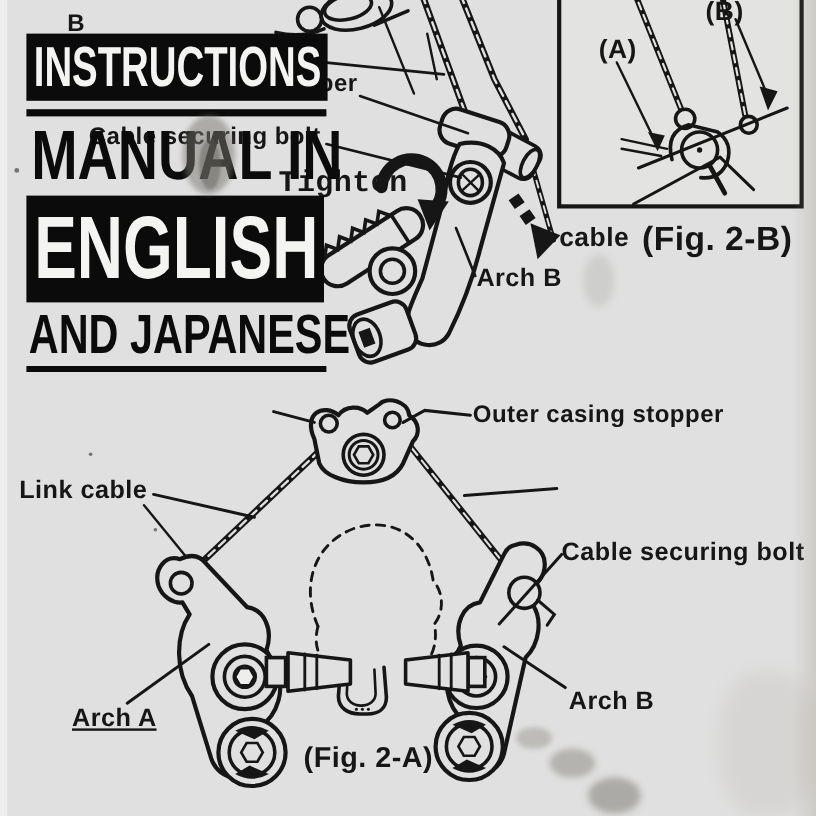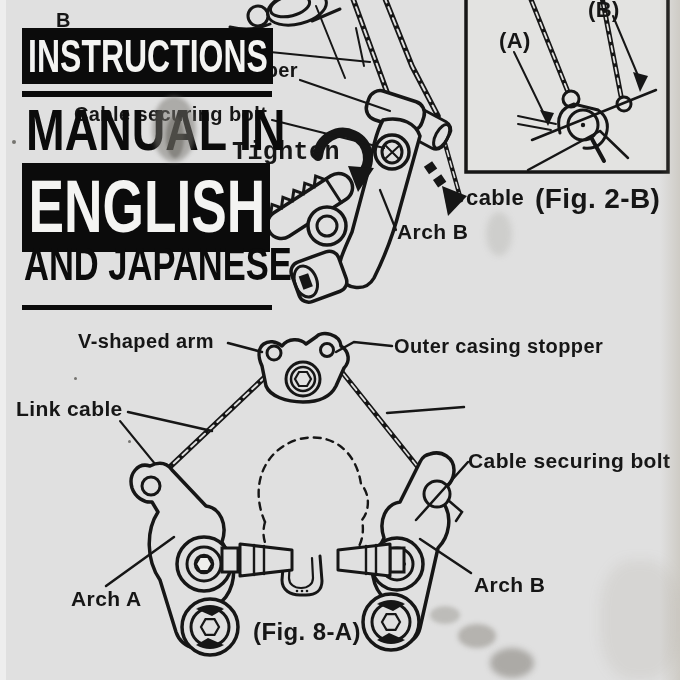--- a/index.html
+++ b/index.html
@@ -209,40 +209,39 @@
   <div class="lbl" style="left:56px;top:10px;font-size:20px;">B</div>
   <div class="lbl" style="right:382px;top:60px;font-size:20px;">Outer casing stopper</div>
   <div class="lbl" style="left:74px;top:104px;font-size:20px;">Cable securing bolt</div>
   <div class="lbl" style="left:232px;top:140px;font-size:25px;font-family:Liberation Mono, monospace;">Tighten</div>
   <div class="lbl" style="left:397px;top:221px;font-size:21px;">Arch B</div>
   <div class="lbl" style="left:466px;top:186px;font-size:22px;">cable</div>
   <div class="lbl" style="left:535px;top:184px;font-size:28px;">(Fig. 2-B)</div>
   <div class="lbl" style="left:499px;top:29px;font-size:22px;">(A)</div>
   <div class="lbl" style="left:588px;top:-2px;font-size:22px;">(B)</div>
 
-  <div class="lbl" style="left:78px;top:331px;font-size:20px;">V-shaped arm</div>
   <div class="lbl" style="left:394px;top:336px;font-size:20px;">Outer casing stopper</div>
   <div class="lbl" style="left:16px;top:398px;font-size:21px;text-align:center;">Link cable</div>
   <div class="lbl" style="left:468px;top:450px;font-size:21px;">Cable securing bolt</div>
-  <div class="lbl" style="left:71px;top:588px;font-size:21px;">Arch A</div>
+  <div class="lbl" style="left:60px;top:588px;font-size:21px;text-decoration:underline;">Arch A</div>
   <div class="lbl" style="left:474px;top:574px;font-size:21px;">Arch B</div>
-  <div class="lbl" style="left:253px;top:619px;font-size:24px;">(Fig. 8-A)</div>
+  <div class="lbl" style="left:253px;top:619px;font-size:24px;">(Fig. 2-A)</div>
 
   <div class="banner">
     <div class="blk" style="left:22px;top:28px;width:251px;height:56px;">
       <span class="cond" style="font-size:47px;line-height:56px;padding-left:9px;transform:scaleX(.68);">INSTRUCTIONS</span>
     </div>
     <div class="rule" style="left:22px;top:91px;width:250px;height:6px;"></div>
     <div style="position:absolute;left:26px;top:100px;height:60px;text-align:right;">
       <span class="cond" style="font-size:58px;line-height:60px;transform:scaleX(.8);color:var(--block,#0b0b0b);">MANUAL IN</span>
     </div>
     <div class="blk" style="left:22px;top:163px;width:248px;height:89px;">
       <span class="cond" style="font-size:74px;line-height:87px;padding-left:9px;transform:scaleX(.72);">ENGLISH</span>
     </div>
-    <div style="position:absolute;left:24px;top:240px;height:48px;">
+    <div style="position:absolute;left:24px;top:254px;height:48px;">
       <span class="cond" style="font-size:46px;line-height:48px;transform:scaleX(.75);color:var(--block,#0b0b0b);">AND JAPANESE</span>
     </div>
     <div class="rule" style="left:22px;top:305px;width:250px;height:5px;"></div>
   </div>
 
   <div class="smudge" style="left:152px;top:96px;width:44px;height:66px;background:rgba(120,118,112,.5);filter:blur(2px);"></div>
   <div class="smudge" style="left:166px;top:116px;width:18px;height:42px;background:rgba(90,88,82,.45);filter:blur(1.5px);"></div>
   <div class="smudge" style="left:486px;top:212px;width:26px;height:44px;background:rgba(130,126,116,.18);filter:blur(3px);"></div>
   <div class="smudge" style="left:430px;top:606px;width:30px;height:18px;background:rgba(110,105,95,.3);filter:blur(2px);"></div>
   <div class="smudge" style="left:458px;top:624px;width:38px;height:24px;background:rgba(110,105,95,.38);filter:blur(2.5px);"></div>

